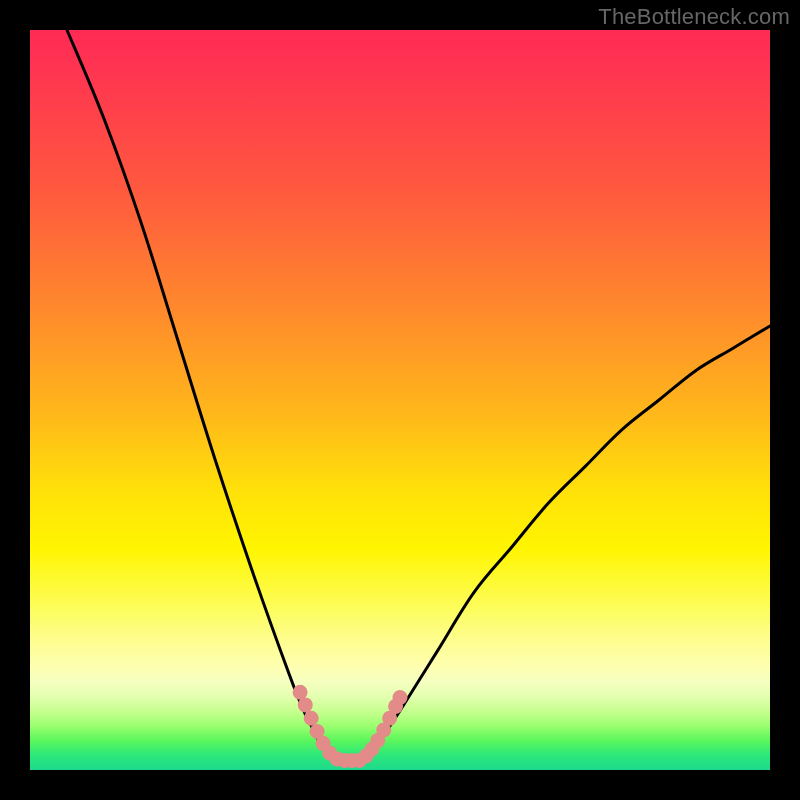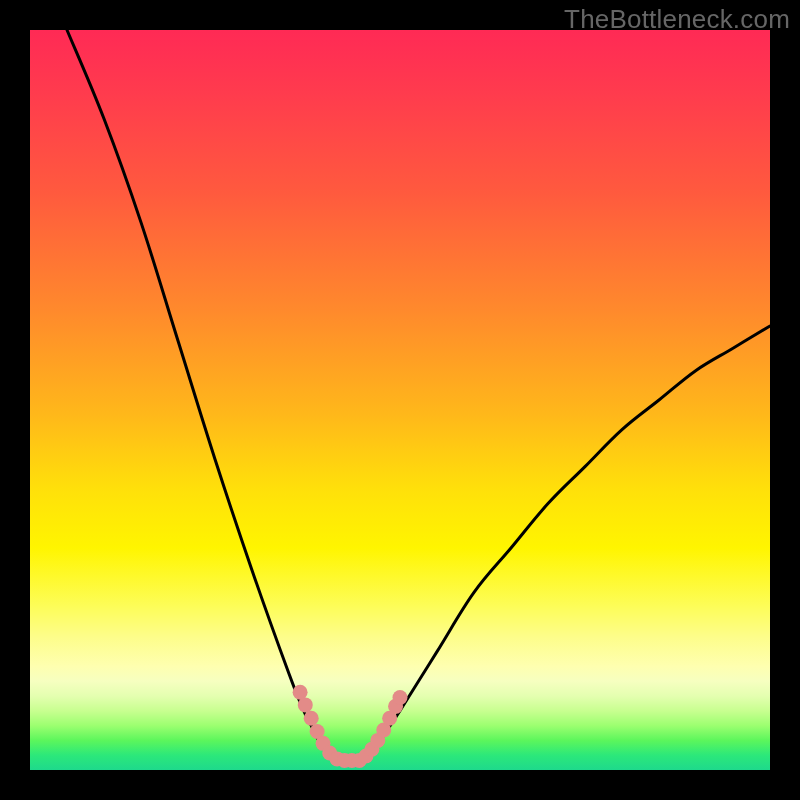--- a/index.html
+++ b/index.html
@@ -44,21 +44,21 @@
       #5cf65c 96%,
       #2ce87a 98%,
       #1ed98c 100%
     );
   }
   .watermark {
     position: absolute;
     top: 4px;
     right: 10px;
     color: #666;
-    font-size: 26px;
+    font-size: 22px;
     letter-spacing: 0.2px;
     user-select: none;
   }
   svg.curve {
     position: absolute;
     left: 0;
     top: 0;
     width: 740px;
     height: 740px;
     overflow: visible;

